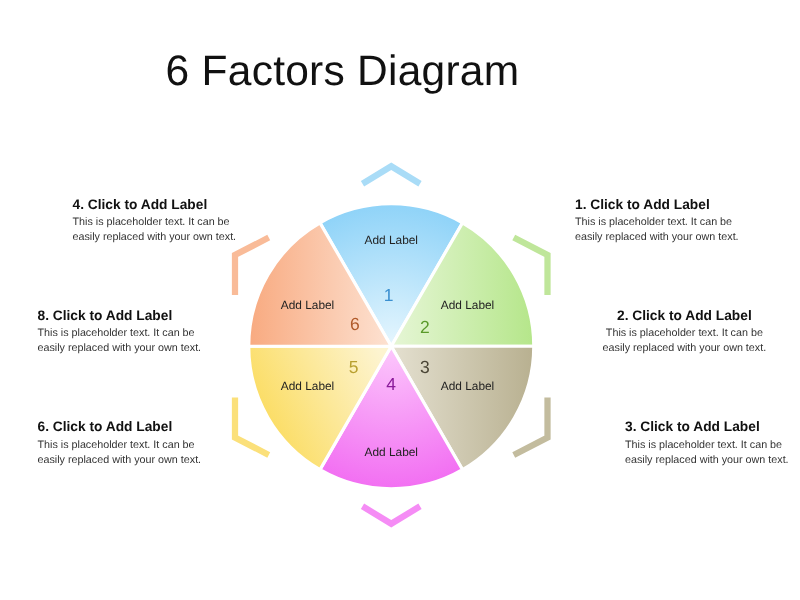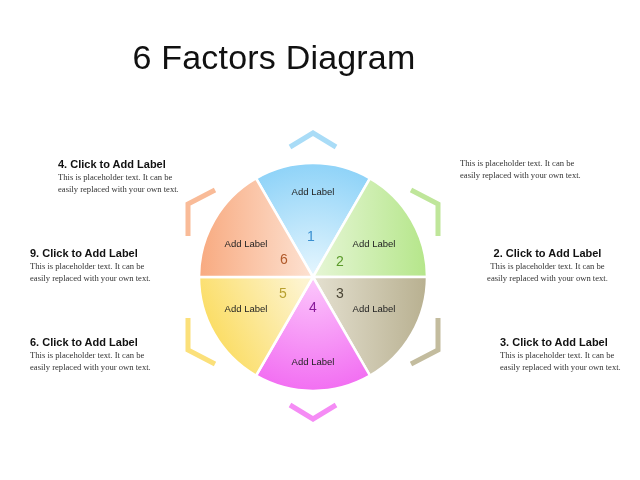--- a/index.html
+++ b/index.html
@@ -6,47 +6,48 @@
   body {
     width: 640px; height: 480px; background: #ffffff; position: relative; overflow: hidden;
     font-family: "Liberation Sans", "DejaVu Sans", sans-serif;
   }
   .title {
     position: absolute; left: 0; top: 38px; width: 548px; text-align: center;
     font-size: 34px; color: #111; letter-spacing: 0.2px;
   }
   .block { position: absolute; width: 175px; }
   .block .head { font-weight: bold; font-size: 11px; color: #111; line-height: 14px; }
-  .block .body { font-size: 8.6px; color: #333; line-height: 12px; font-family: Liberation Serif, serif; }
+  .block .body { font-size: 8.6px; color: #333; line-height: 12px; }
   svg.diagram { position: absolute; left: 0; top: 0; }
   .wedge-label { font-family: "Liberation Sans", "DejaVu Sans", sans-serif; font-size: 9.5px; fill: #222; }
   .wedge-num { font-family: "Liberation Sans", "DejaVu Sans", sans-serif; font-size: 14px; }
 </style>
 </head>
 <body>
 
 <div class="title">6 Factors Diagram</div>
 
 <div class="block" style="left:18px; top:157px;margin-left:40px;">
   <div class="head">4. Click to Add Label</div>
   <div class="body">This is placeholder  text. It can be</div>
   <div class="body">easily replaced  with your own text.</div>
 </div>
 <div class="block" style="left:30px; top:246px;">
-  <div class="head">9. Click to Add Label</div>
+  <div class="head">8. Click to Add Label</div>
   <div class="body">This is placeholder  text. It can be</div>
   <div class="body">easily replaced  with your own text.</div>
 </div>
 <div class="block" style="left:30px; top:335px;">
   <div class="head">6. Click to Add Label</div>
   <div class="body">This is placeholder  text. It can be</div>
   <div class="body">easily replaced  with your own text.</div>
 </div>
 
 <div class="block" style="left:460px; top:157px;">
+  <div class="head">1. Click to Add Label</div>
   <div class="body">This is placeholder  text. It can be</div>
   <div class="body">easily replaced  with your own text.</div>
 </div>
 <div class="block" style="left:460px; top:246px;text-align:center;">
   <div class="head">2. Click to Add Label</div>
   <div class="body">This is placeholder  text. It can be</div>
   <div class="body">easily replaced  with your own text.</div>
 </div>
 <div class="block" style="left:460px; top:335px;margin-left:40px;">
   <div class="head">3. Click to Add Label</div>

